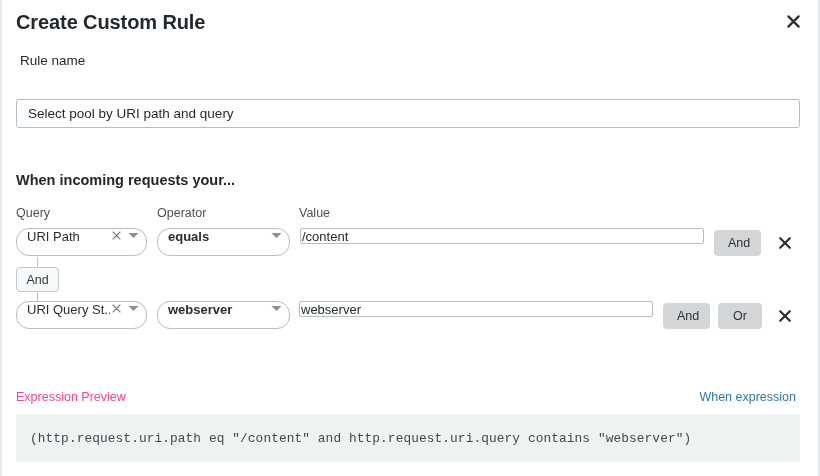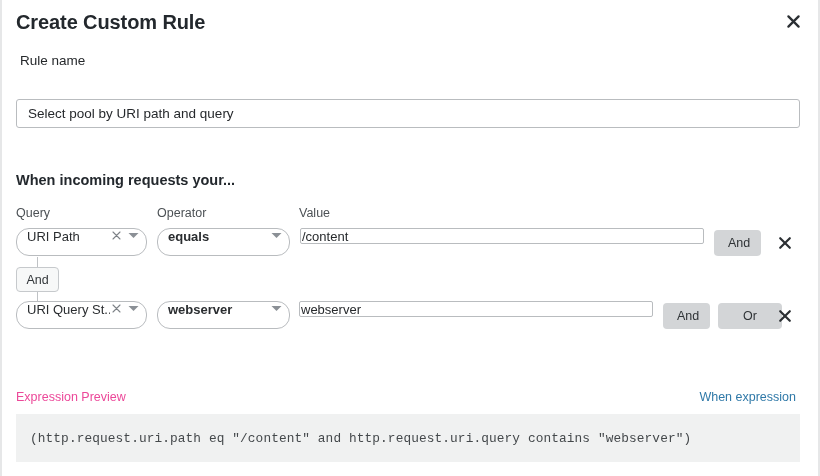--- a/index.html
+++ b/index.html
@@ -162,21 +162,21 @@
     border-radius: 4px;
     font-family: "Liberation Sans", sans-serif;
     font-size: 12.5px;
     color: #2f3336;
     cursor: pointer;
     padding: 0 14px;
     line-height: 26px;
   }
   #and-1 { left: 712px; width: 47px; }
   #and-2 { left: 661px; width: 47px; }
-  #or-2  { left: 716px; width: 64px; }
+  #or-2  { left: 716px; width: 44px; }
 
   .remove-btn {
     position: absolute;
     top: 4px;
     width: 22px; height: 22px;
     display: flex; align-items: center; justify-content: center;
     cursor: pointer;
     color: #2b2f33;
   }
   #rm-1 { left: 772px; }

